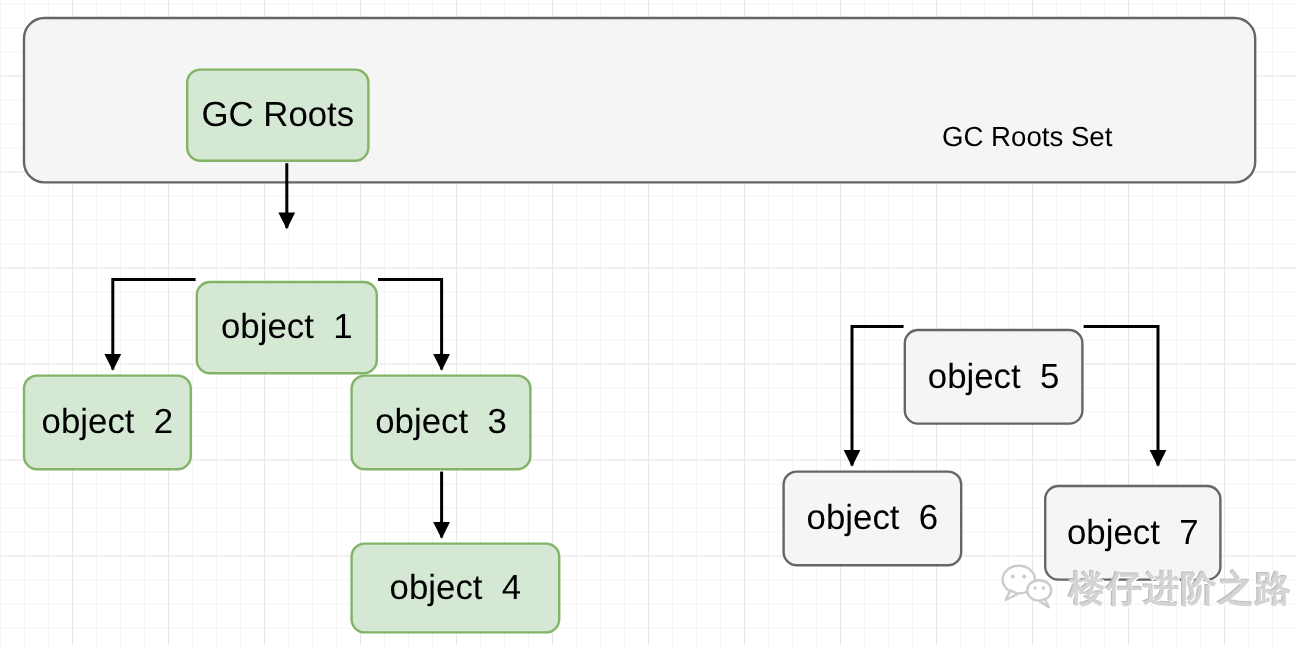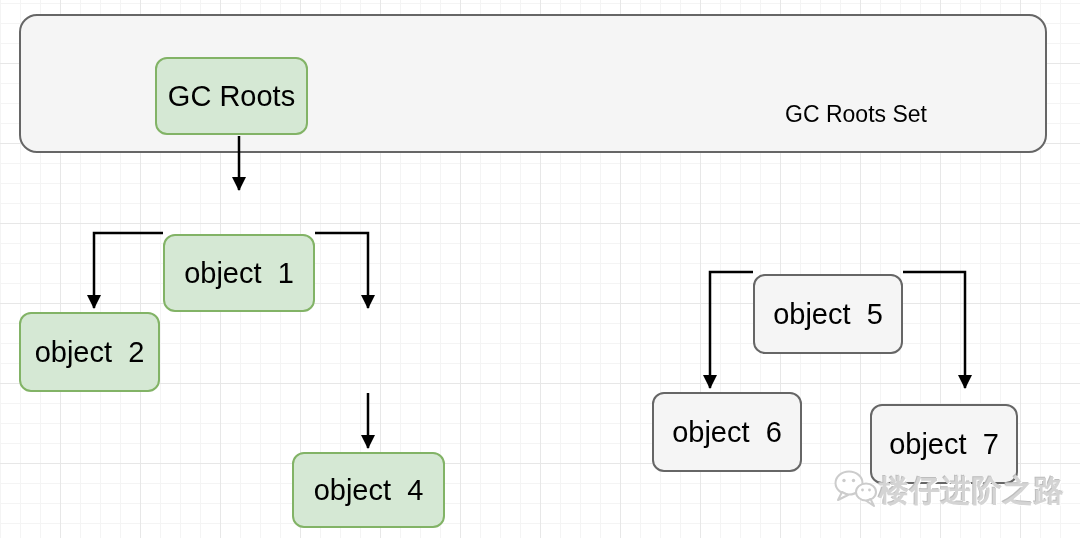--- a/index.html
+++ b/index.html
@@ -30,28 +30,28 @@
     position:absolute;display:flex;align-items:center;justify-content:center;
     box-sizing:border-box;border-radius:12px;
     font-size:29px;color:#000;white-space:pre;text-align:center;
   }
   .node.green{background:#d5e8d4;border:2px solid #82b366;}
   .node.gray{background:#f5f5f5;border:2px solid #666666;}
   .n-gcroots{left:155px;top:57px;width:153px;height:78px;}
   .n-o1{left:163px;top:194px;width:152px;height:78px;margin-top:40px;}
   .n-o2{left:19px;top:312px;width:141px;height:80px;}
   .n-o3{left:292px;top:312px;width:151px;height:80px;}
-  .n-o4{left:292px;top:452px;width:153px;height:76px;}
+  .n-o4{left:292px;top:452px;width:175px;height:76px;}
   .n-o5{left:753px;top:233px;width:150px;height:80px;margin-top:41px;}
   .n-o6{left:652px;top:392px;width:150px;height:80px;}
   .n-o7{left:870px;top:404px;width:148px;height:80px;}
   .arrows{position:absolute;left:0;top:0;width:1080px;height:538px;pointer-events:none;}
   .watermark{
     position:absolute;left:833px;top:468px;
-    display:flex;align-items:center;gap:0;
+    display:flex;align-items:center;gap:12px;
   }
   .watermark-text{
     font-size:30px;font-weight:bold;color:#d4d4d4;letter-spacing:1px;
     text-shadow:1px 1px 0 #ffffff,-1px -1px 0 #bdbdbd;
     white-space:pre;
   }
 </style>
 </head>
 <body>
 
@@ -72,20 +72,21 @@
       <path d="M315,233 L368,233 L368,308" marker-end="url(#arw)"></path>
       <path d="M368,393 L368,448" marker-end="url(#arw)"></path>
       <path d="M753,272 L710,272 L710,388" marker-end="url(#arw)"></path>
       <path d="M903,272 L965,272 L965,388" marker-end="url(#arw)"></path>
     </g>
   </svg>
 
   <div class="node green n-gcroots">GC Roots</div>
   <div class="node green n-o1">object  1</div>
   <div class="node green n-o2">object  2</div>
+  <div class="node green n-o3">object  3</div>
   <div class="node green n-o4">object  4</div>
   <div class="node gray n-o5">object  5</div>
   <div class="node gray n-o6">object  6</div>
   <div class="node gray n-o7">object  7</div>
 
   <div class="watermark">
     <span>
       <svg width="46" height="42" viewBox="0 0 46 42" xmlns="http://www.w3.org/2000/svg">
         <g fill="#ffffff" stroke="#cccccc" stroke-width="2">
           <ellipse cx="16" cy="15" rx="13.5" ry="11.5"></ellipse>

